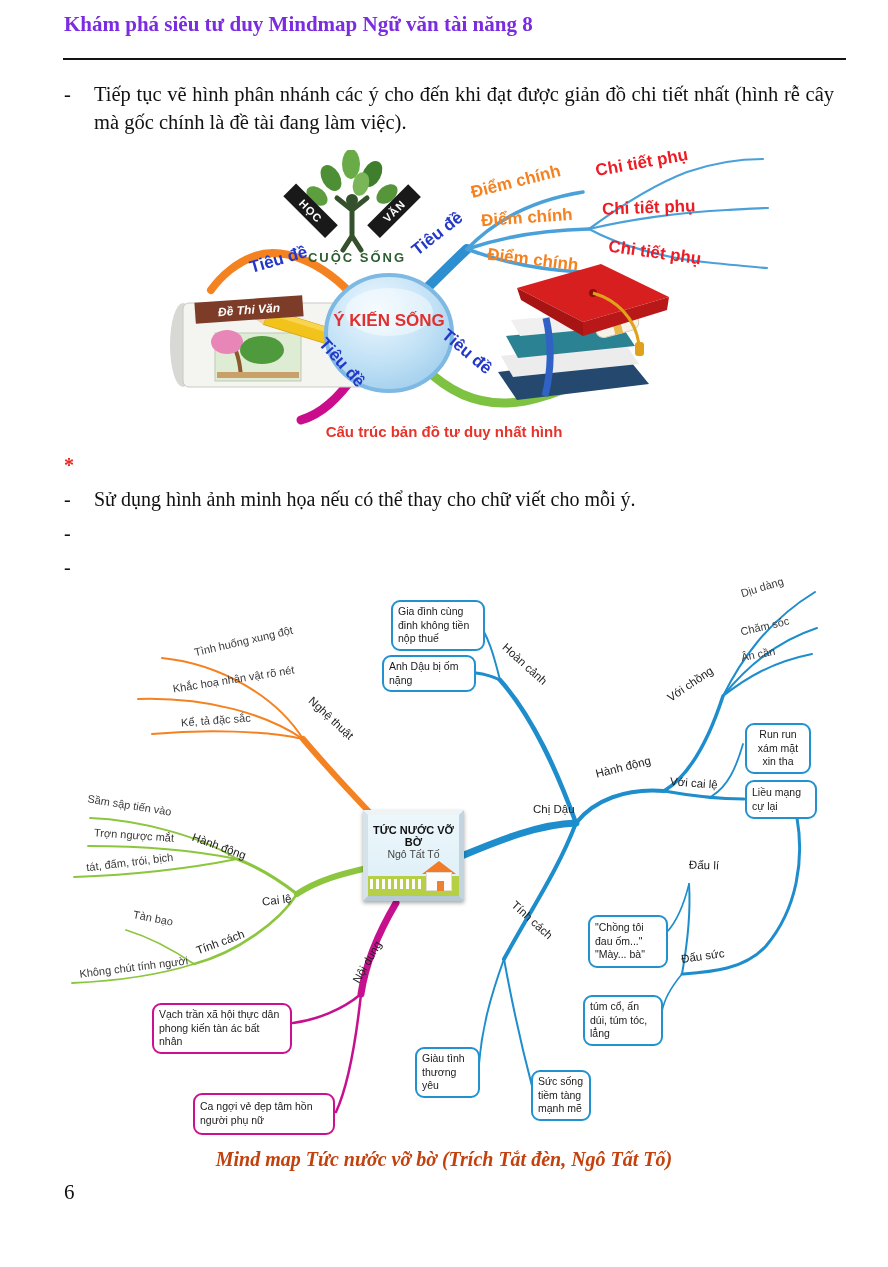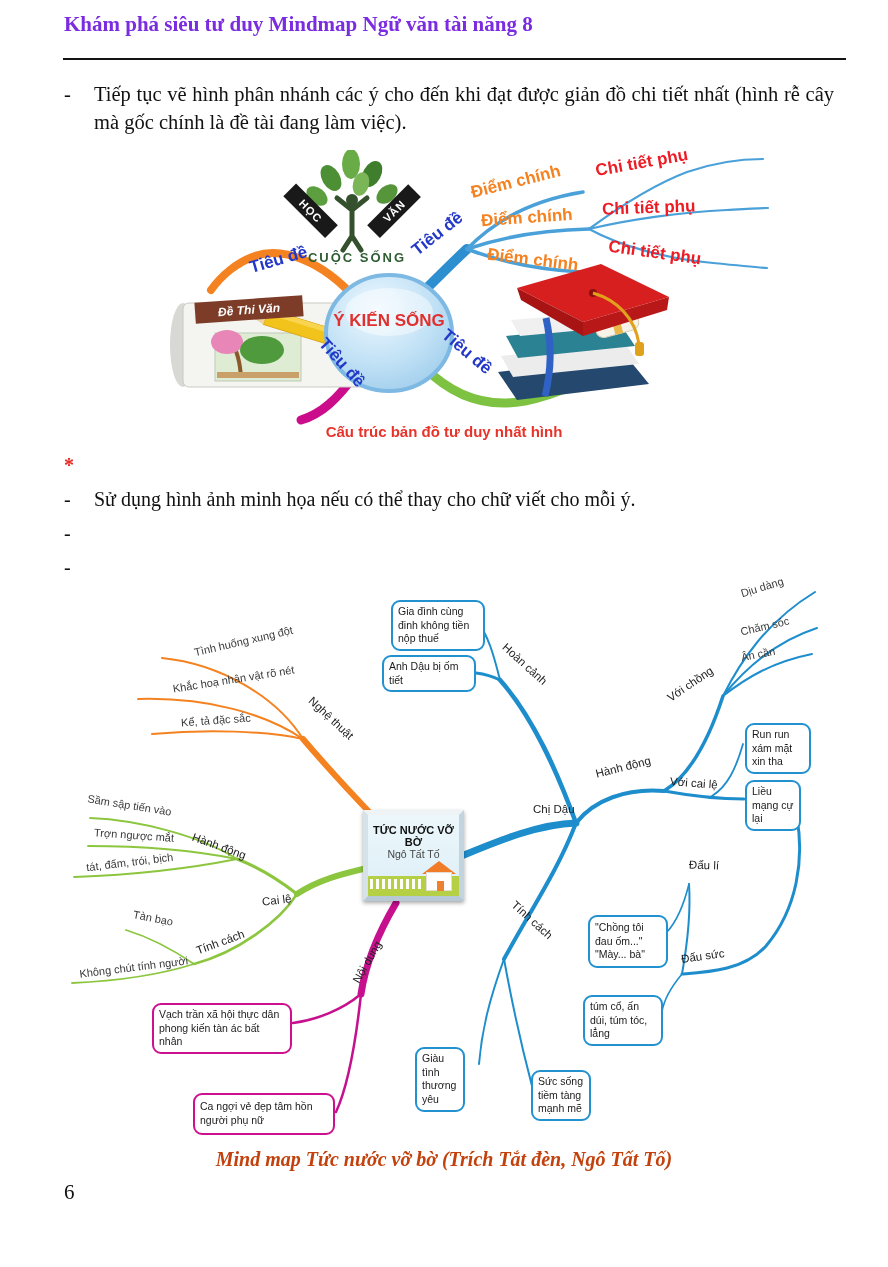--- a/index.html
+++ b/index.html
@@ -243,27 +243,27 @@
       <div class="cb-title">TỨC NƯỚC VỠ BỜ</div>
       <div class="cb-author">Ngô Tất Tố</div>
       <div class="cb-grass"></div>
       <div class="cb-fence"></div>
       <div class="cb-roof"></div>
       <div class="cb-house"></div>
       <div class="cb-door"></div>
     </div>
 
     <div class="m2box" style="left:323px;top:22px;width:94px;min-height:40px;margin-left:8px;">Gia đình cùng đinh không tiền nộp thuế</div>
-    <div class="m2box" style="left:322px;top:77px;width:94px;min-height:36px;">Anh Dậu bị ốm tiết</div>
-    <div class="m2box" style="left:685px;top:145px;width:66px;min-height:39px;">Run run xám mặt xin tha</div>
-    <div class="m2box" style="left:685px;top:202px;width:56px;min-height:39px;">Liều mạng cự lại</div>
+    <div class="m2box" style="left:322px;top:77px;width:94px;min-height:36px;">Anh Dậu bị ốm nặng</div>
+    <div class="m2box" style="left:685px;top:145px;width:66px;min-height:39px;text-align:center;">Run run xám mặt xin tha</div>
+    <div class="m2box" style="left:685px;top:202px;width:72px;min-height:39px;">Liều mạng cự lại</div>
     <div class="m2box" style="left:528px;top:337px;width:80px;min-height:53px;">"Chồng tôi đau ốm..."
 "Mày... bà"</div>
     <div class="m2box" style="left:523px;top:417px;width:80px;min-height:50px;">túm cổ, ấn dúi, túm tóc, lẳng</div>
-    <div class="m2box" style="left:355px;top:469px;width:50px;min-height:36px;">Giàu tình thương yêu</div>
+    <div class="m2box" style="left:355px;top:469px;width:65px;min-height:36px;">Giàu tình thương yêu</div>
     <div class="m2box" style="left:471px;top:492px;width:60px;min-height:48px;">Sức sống tiềm tàng mạnh mẽ</div>
 
     <div class="m2box pink" style="left:133px;top:515px;width:142px;min-height:42px;">Ca ngợi vẻ đẹp tâm hồn người phụ nữ</div>
     <div class="m2box pink" style="left:92px;top:425px;width:140px;min-height:42px;">Vạch trần xã hội thực dân phong kiến tàn ác bất nhân</div>
 
     <span class="m2lbl" style="left:133px;top:57px;transform:rotate(-13deg);">Tình huống xung đột</span>
     <span class="m2lbl" style="left:112px;top:95px;transform:rotate(-9deg);">Khắc hoạ nhân vật rõ nét</span>
     <span class="m2lbl" style="left:121px;top:136px;transform:rotate(-4deg);">Kể, tả đặc sắc</span>
     <span class="m2lbl big" style="left:243px;top:134px;transform:rotate(43deg);">Nghệ thuật</span>
 

